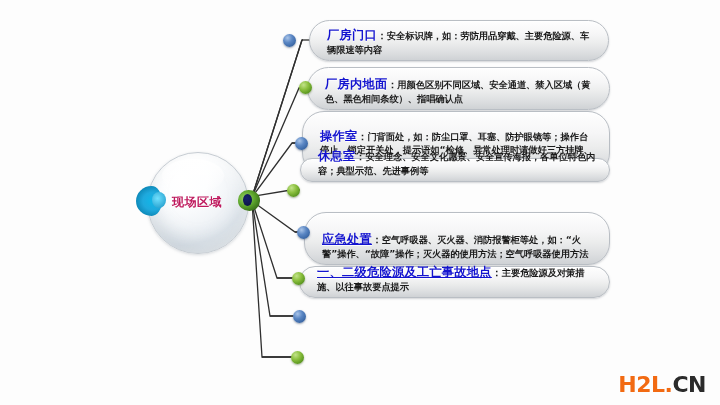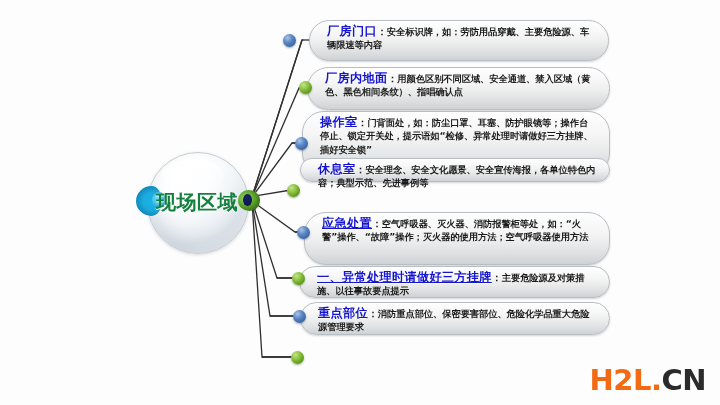--- a/index.html
+++ b/index.html
@@ -32,21 +32,21 @@
                0 1px 3px rgba(120,130,140,.28);
   }
   .sphere:after{
     content:"";position:absolute;left:14%;top:6%;
     width:62%;height:34%;border-radius:50%;
     background:linear-gradient(180deg,rgba(255,255,255,.95),rgba(255,255,255,0));
   }
   .center-label{
     position:absolute;left:9px;top:0;width:100px;height:100px;
     display:flex;align-items:center;justify-content:center;
-    font-size:20px;font-weight:bold;color:#15803d;
+    font-size:12px;font-weight:bold;color:#be185d;
     letter-spacing:.5px;
     text-shadow:0 1px 0 rgba(255,255,255,.9);
     z-index:4;
     text-align:right;
   }
   
   .pointer-left{
     position:absolute;left:-2px;top:34px;
     width:26px;height:30px;
     background:radial-gradient(ellipse at 65% 50%, #0fb7e8 0%, #1fa9dd 42%, #0b86b5 75%, #9ad4ea 100%);
@@ -76,21 +76,21 @@
 
   
   .pill{
     position:absolute;
     box-sizing:border-box;
     border:1px solid #b9bec4;
     border-radius:22px;
     background:linear-gradient(180deg,#fefefe 0%,#f6f6f7 34%,#eceded 56%,#dcdee0 82%,#cfd2d5 100%);
     box-shadow:0 1px 2px rgba(130,136,142,.35), inset 0 1px 0 rgba(255,255,255,.9);
     padding:4px 13px 4px 17px;
-    display:flex;align-items:flex-start;
+    display:flex;align-items:flex-end;
   }
   .pill p{
     margin:0;
     font-size:9.3px;
     line-height:13.4px;
     color:#1b1b1b;
     font-weight:bold;
     letter-spacing:-.1px;
   }
   .pill .ttl{
@@ -115,21 +115,21 @@
     box-shadow:0 1px 2px rgba(60,80,110,.5);
   }
   .bullet.green{
     background:radial-gradient(circle at 35% 30%,#c2e38a 0%,#8cc03f 38%,#5f9b22 70%,#3f7212 100%);
     box-shadow:0 1px 2px rgba(70,100,40,.5);
   }
 
   
   .watermark{
     position:absolute;right:14px;bottom:8px;
-    font-size:29px;font-weight:bold;letter-spacing:-.5px;
+    font-size:22px;font-weight:bold;letter-spacing:-.5px;
     font-family:"DejaVu Sans","Liberation Sans",sans-serif;
     margin-left:44px;
   }
   .wm-a{color:#f26a12;}
   .wm-b{color:#2b2b2b;}
 </style>
 </head>
 <body>
 
 <div id="canvas">
@@ -203,30 +203,25 @@
 
   <div class="pill" style="left:304px;top:212px;width:306px;height:53px;">
     <p>
       <span class="ttl underline">应急处置</span><span class="colon">：</span><span>空气呼吸器、灭火器、消防报警柜等处，如：“火警”操作、“故障”操作；灭火器的使用方法；空气呼吸器使用方法</span>
     </p>
   </div>
   <div class="bullet blue" style="left:297px;top:226px;"></div>
 
   <div class="pill" style="left:299px;top:266px;width:311px;height:32px;">
     <p>
-      <span class="ttl underline">一、异常处理时请做好三方挂牌</span><span class="colon">：</span><span>主要危险源及对策措施、以往事故要点提示</span>
+      <span class="ttl underline">一、二级危险源及工亡事故地点</span><span class="colon">：</span><span>主要危险源及对策措施、以往事故要点提示</span>
     </p>
   </div>
   <div class="bullet green" style="left:292px;top:272px;"></div>
 
-  <div class="pill" style="left:300px;top:302px;width:310px;height:33px;">
-    <p>
-      <span class="ttl">重点部位</span><span class="colon">：</span><span>消防重点部位、保密要害部位、危险化学品重大危险源管理要求</span>
-    </p>
-  </div>
   <div class="bullet blue" style="left:293px;top:310px;"></div>
 
   <div class="bullet green" style="left:291px;top:351px;"></div>
 
   <div class="watermark">
     <span class="wm-a">H2L.</span><span class="wm-b">CN</span>
   </div>
 
 </div>
 

